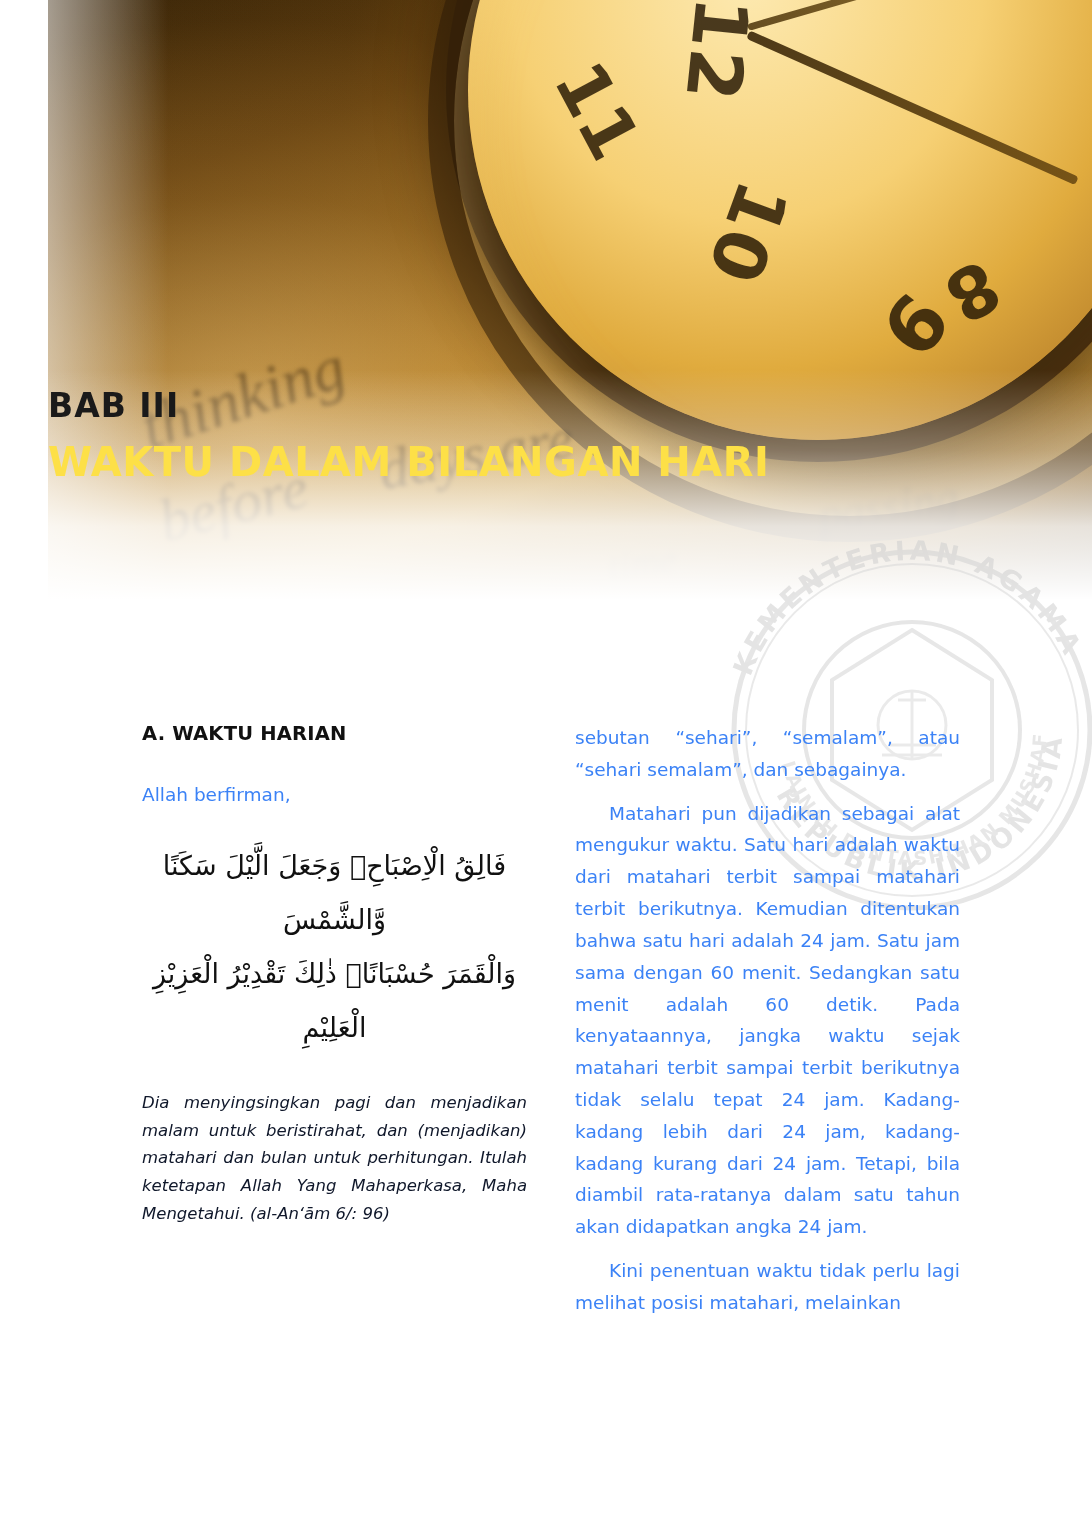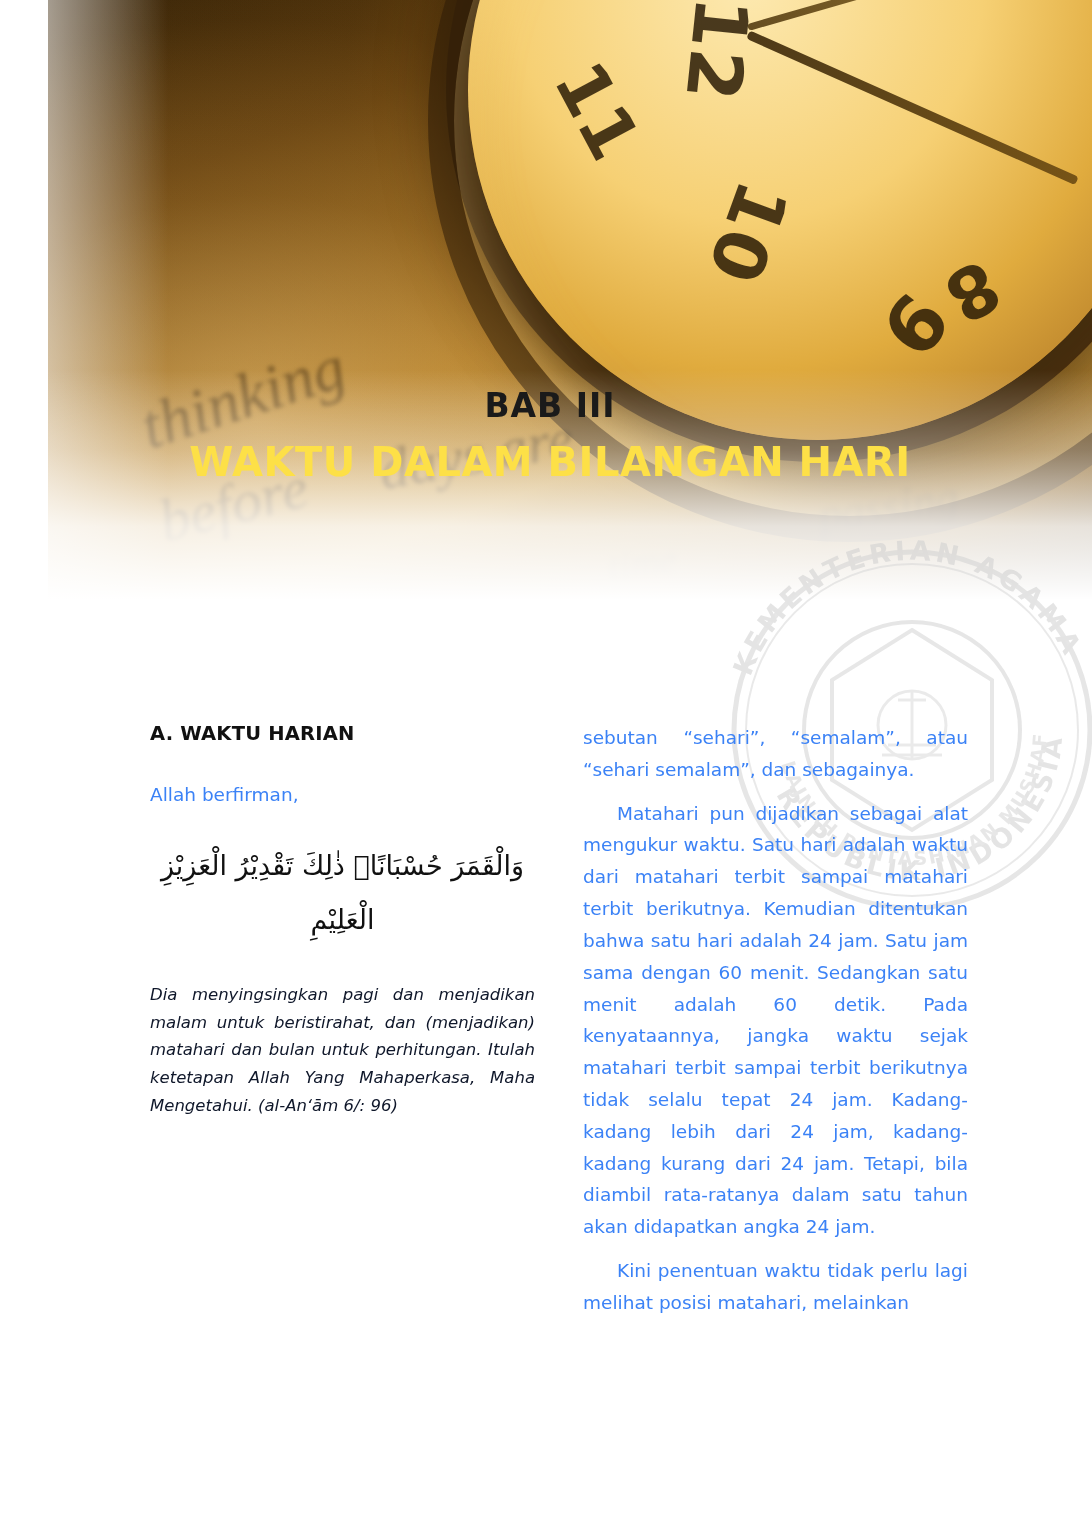--- a/index.html
+++ b/index.html
@@ -112,21 +112,20 @@
   .bt1 { left: 90px;  top: 360px; font-size: 64px; transform: rotate(-18deg); }
   .bt2 { left: 110px; top: 470px; font-size: 60px; transform: rotate(-14deg); }
   .bt3 { left: 330px; top: 420px; font-size: 58px; transform: rotate(-10deg); }
   .bt4 { left: 560px; top: 540px; font-size: 40px; transform: rotate(-7deg); filter: blur(3px); }
   .bt5 { left: 770px; top: 480px; font-size: 46px; transform: rotate(-8deg); filter: blur(3px); }
 
   .chapter-block {
     position: absolute;
     left: 0; right: 40px;
     top: 386px;
-    text-align: center;
     z-index: 6;
   }
   .chapter-no {
     font-family: "DejaVu Sans", sans-serif;
     font-weight: 800;
     font-size: 33px;
     letter-spacing: 1px;
     color: #1a1a1a;
     margin: 0 0 14px 0;
   }
@@ -146,21 +145,21 @@
     top: 520px;
     width: 420px;
     height: 420px;
     z-index: 1;
     opacity: 0.55;
   }
 
   
   .columns {
     position: absolute;
-    left: 150px;
+    left: 142px;
     top: 722px;
     width: 818px;
     display: flex;
     gap: 48px;
     z-index: 3;
   }
   .col {
     width: 385px;
   }
   .section-head {
@@ -258,20 +257,21 @@
     <textPath href="#arcMid" startOffset="8%">LAJNAH PENTASHIHAN MUSHAF AL-QUR'AN</textPath>
   </text>
 </svg>
 
 <div class="columns">
 
   <div class="col">
     <h2 class="section-head">A. WAKTU HARIAN</h2>
     <p class="body">Allah berfirman,</p>
     <div class="arabic">
+      <div>فَالِقُ الْاِصْبَاحِۚ وَجَعَلَ الَّيْلَ سَكَنًا وَّالشَّمْسَ</div>
       <div>وَالْقَمَرَ حُسْبَانًاۗ ذٰلِكَ تَقْدِيْرُ الْعَزِيْزِ الْعَلِيْمِ</div>
     </div>
     <p class="translation">Dia menyingsingkan pagi dan menjadikan malam untuk beristirahat, dan (menjadikan) matahari dan bulan untuk perhitungan. Itulah ketetapan Allah Yang Mahaperkasa, Maha Mengetahui. (al-An‘ām 6/: 96)</p>
   </div>
 
   <div class="col">
     <p class="body">sebutan “sehari”, “semalam”, atau “sehari semalam”, dan sebagainya.</p>
     <p class="body indent">Matahari pun dijadikan sebagai alat mengukur waktu. Satu hari adalah waktu dari matahari terbit sampai matahari terbit berikutnya. Kemudian ditentukan bahwa satu hari adalah 24 jam. Satu jam sama dengan 60 menit. Sedangkan satu menit adalah 60 detik. Pada kenyataannya, jangka waktu sejak matahari terbit sampai terbit berikutnya tidak selalu tepat 24 jam. Kadang-kadang lebih dari 24 jam, kadang-kadang kurang dari 24 jam. Tetapi, bila diambil rata-ratanya dalam satu tahun akan didapatkan angka 24 jam.</p>
     <p class="body indent">Kini penentuan waktu  tidak perlu lagi melihat posisi matahari, melainkan</p>
   </div>

